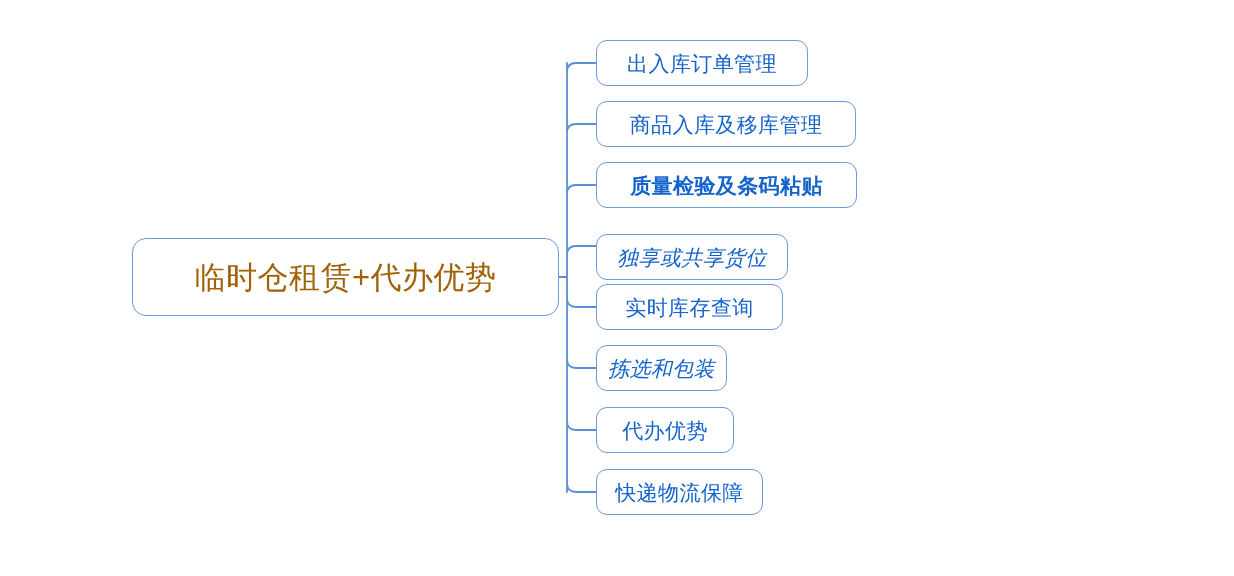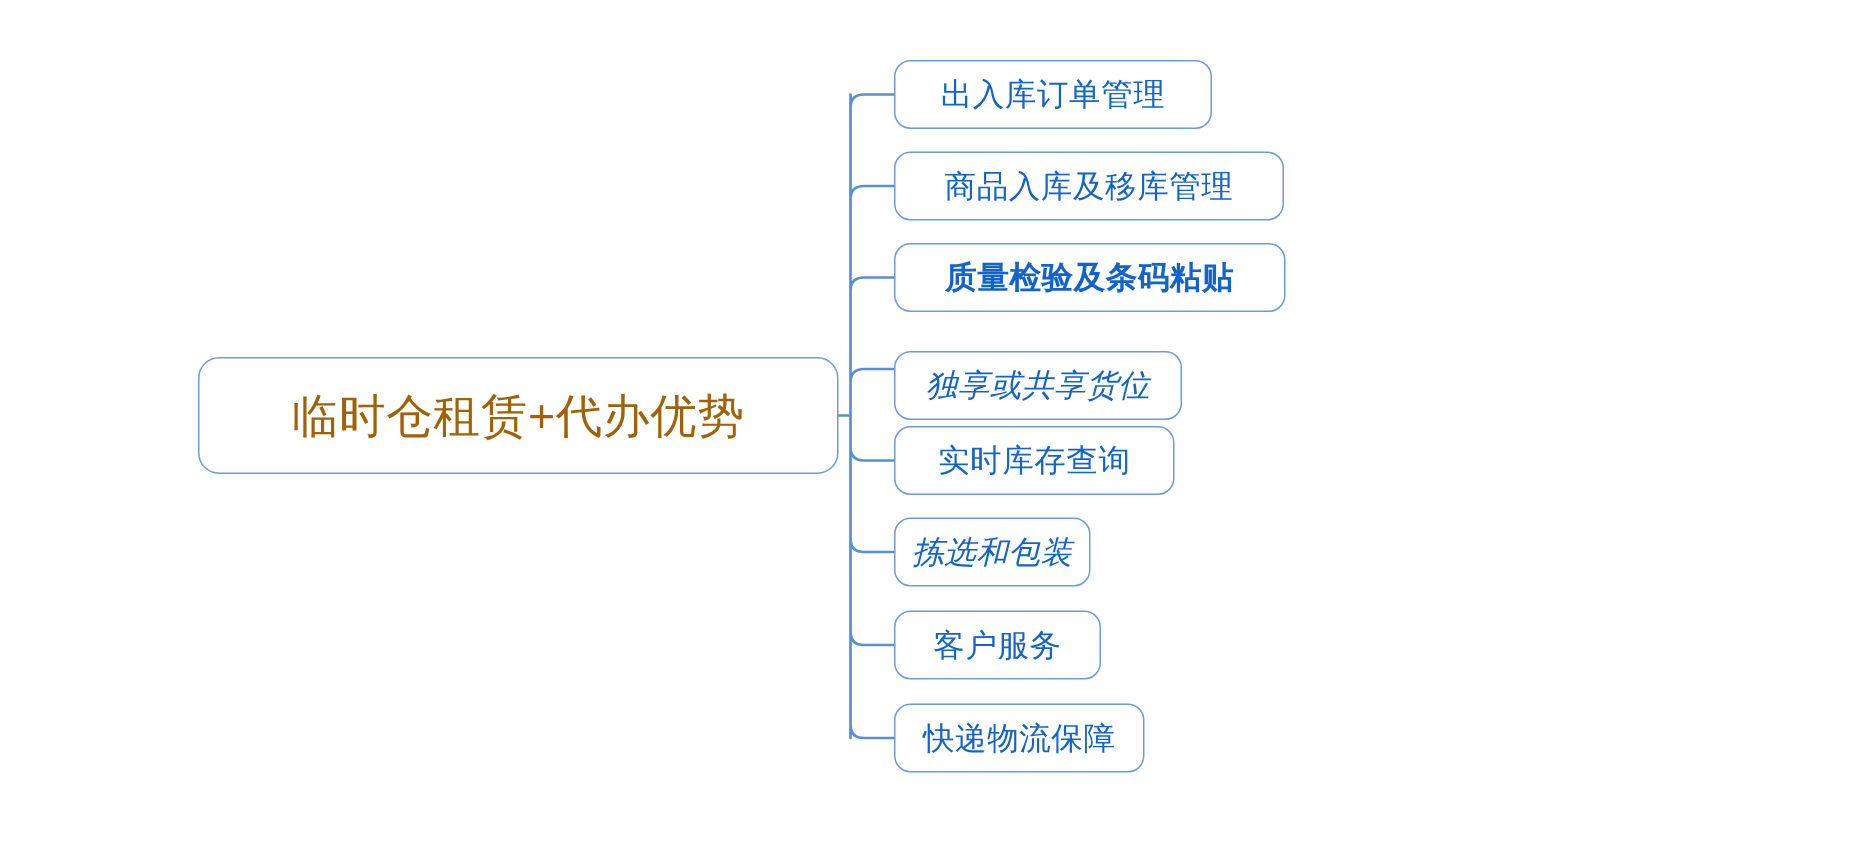--- a/index.html
+++ b/index.html
@@ -98,20 +98,20 @@
       <div class="node node-branch" style="left: 596px; top: 234px; width: 192px; font-style: italic;">
         <span class="node-label">独享或共享货位</span>
       </div>
       <div class="node node-branch" style="left: 596px; top: 284px; width: 187px;">
         <span class="node-label">实时库存查询</span>
       </div>
       <div class="node node-branch" style="left: 596px; top: 345px; width: 131px; font-style: italic;">
         <span class="node-label">拣选和包装</span>
       </div>
       <div class="node node-branch" style="left: 596px; top: 407px; width: 138px;">
-        <span class="node-label">客户服务</span>
+        <span class="node-label">代办优势</span>
       </div>
       <div class="node node-branch" style="left: 596px; top: 469px; width: 167px;">
         <span class="node-label">快递物流保障</span>
       </div>
     </div>
 
 </div>
 
 </body></html>

